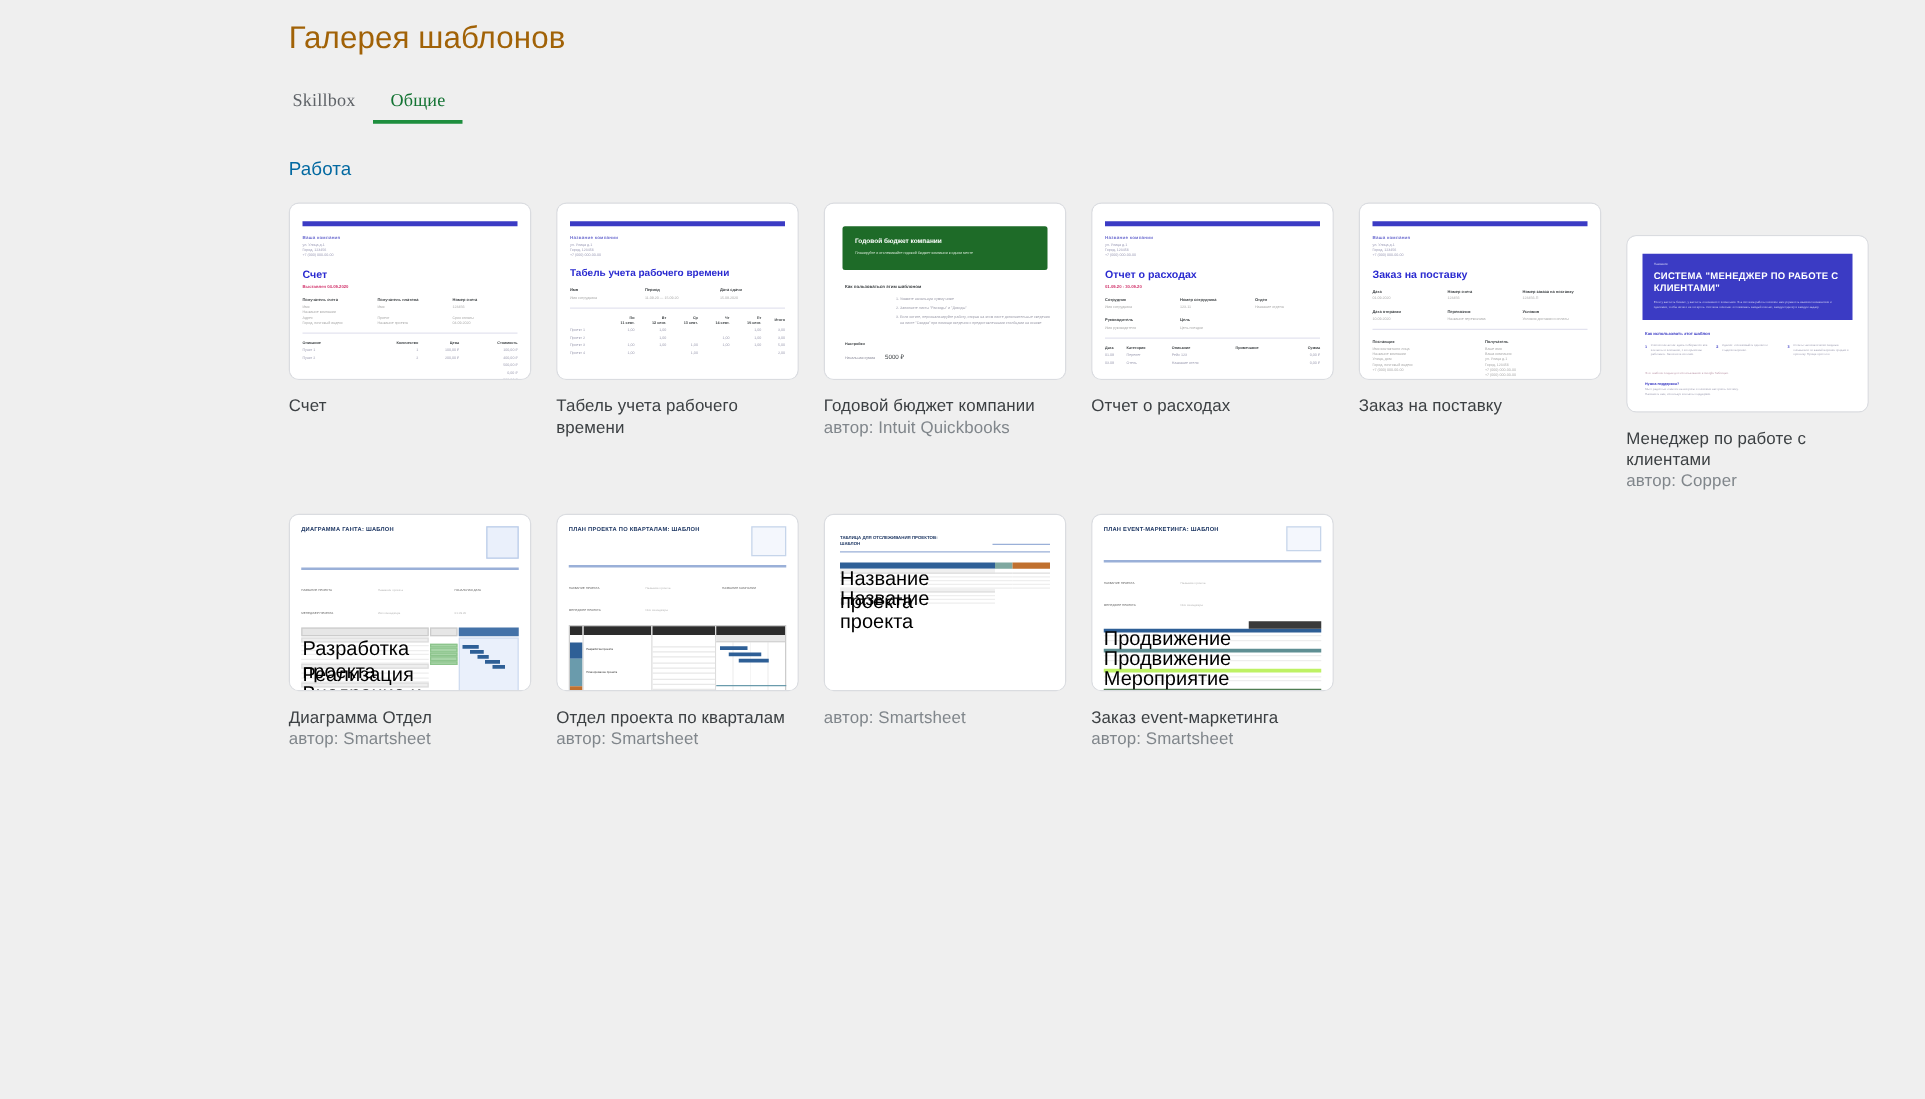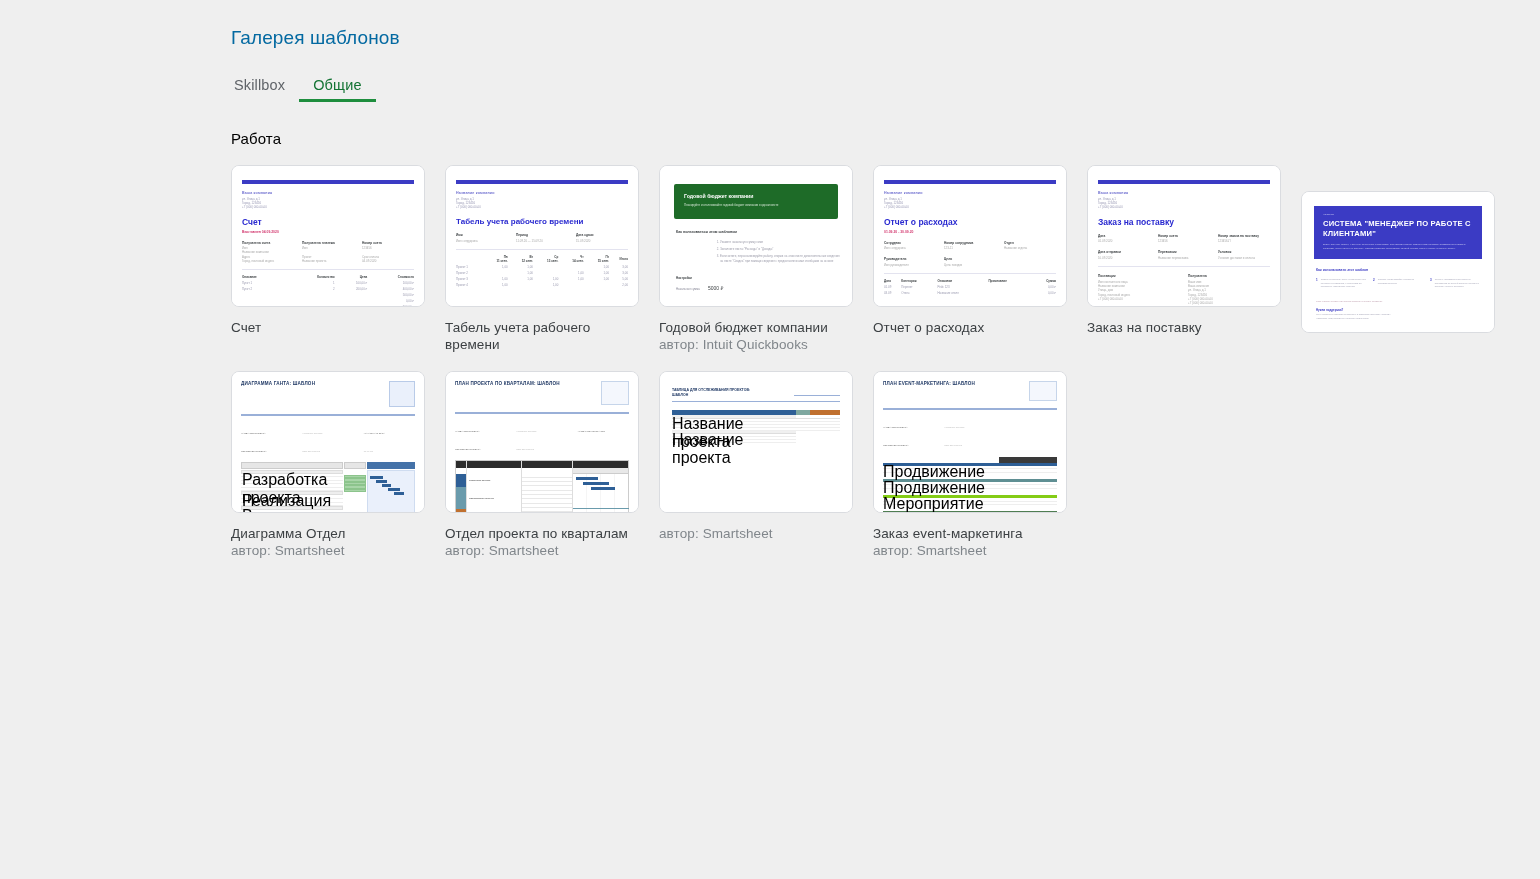--- a/index.html
+++ b/index.html
@@ -7,34 +7,34 @@
     margin: 0; padding: 0;
     width: 1540px; height: 879px;
     background: #efefef;
     font-family: "Liberation Sans", sans-serif;
     overflow: hidden;
   }
   .page { position: relative; width: 1540px; height: 879px; background: #efefef; }
   .content { position: absolute; left: 231px; top: 0; width: 1290px; }
 
   .gallery-title {
-    font-size: 19px; color: #0369a1; font-weight: 400;
-    letter-spacing: .1px; padding-top: 27px;
+    font-size: 25px; color: #a16207; font-weight: 400;
+    letter-spacing: .1px; padding-top: 16px;
   }
 
   .tabs { display: flex; gap: 0; margin-top: 24px; }
   .tab {
     font-size: 14.5px; color: #5f6368; padding: 4px 14px 9px 14px;
-    cursor: pointer; letter-spacing: .15px;
+    cursor: pointer; letter-spacing: .15px; font-family: Liberation Serif, serif;
   }
   .tab:first-child { padding-left: 3px; }
   .tab.active { color: #137333; font-weight: 400; box-shadow: inset 0 -3px 0 0 #1e8e3e; }
 
   .section-title {
-    font-size: 15px; color: #000000; margin-top: 28px; letter-spacing: .1px;
+    font-size: 15px; color: #0369a1; margin-top: 28px; letter-spacing: .1px;
   }
   .section-title.pm { margin-top: 48px; padding-left: 6px; }
 
   .grid { display: flex; flex-wrap: wrap; gap: 0 20px; margin-top: 18px; }
   .cell { width: 194px; }
   .card {
     width: 194px; height: 142px; background: #fff;
     border: 1px solid #dadce0; border-radius: 8px;
     overflow: hidden; position: relative; cursor: pointer;
   }
@@ -466,20 +466,24 @@
               </div>
             </div>
             <div class="crmfoot">
               <div class="l1">Этот шаблон создан для использования в Google Таблицах.</div>
               <div class="l2">Нужна поддержка?</div>
               <div class="l3" style="white-space:pre-line">Мы с радостью ответим на вопросы и поможем настроить систему.
 Напишите нам, используя контакты поддержки.</div>
             </div>
           </div>
         </div>
+        <div class="label">
+          <div class="name">Менеджер по работе с клиентами</div>
+          <div class="author">автор: Copper</div>
+        </div>
       </div>
 
     </div>
 
 
     <div class="grid">
 
       <div class="cell">
         <div class="card">
           <div class="thumb ss">
@@ -700,21 +704,21 @@
                   <div style="width:58px;background:#3a3a3a"></div>
                 </div>
                 <div style="background:#2e5f96;height:3.4px">Продвижение</div>
                 <div style="height:3.4px;border-bottom:.5px solid #eee"></div>
                 <div style="height:3.4px;border-bottom:.5px solid #eee"></div>
                 <div style="height:6px"></div>
                 <div style="background:#5f8f93;height:3.4px">Продвижение</div>
                 <div style="height:3.4px;border-bottom:.5px solid #eee"></div>
                 <div style="height:3.4px;border-bottom:.5px solid #eee"></div>
                 <div style="height:6px"></div>
-                <div style="background:#84cc16;height:3.4px">Мероприятие</div>
+                <div style="background:#bef264;height:3.4px">Мероприятие</div>
                 <div style="height:3.4px;border-bottom:.5px solid #eee"></div>
                 <div style="height:3.4px;border-bottom:.5px solid #eee"></div>
                 <div style="height:6px"></div>
                 <div style="background:#4f7d52;height:3.4px">После мероприятия</div>
 
               </div>
             </div>
           </div>
         </div>
         <div class="label">

